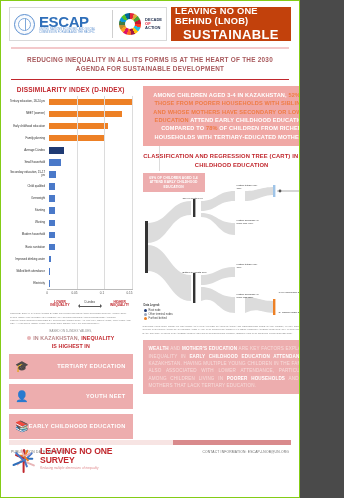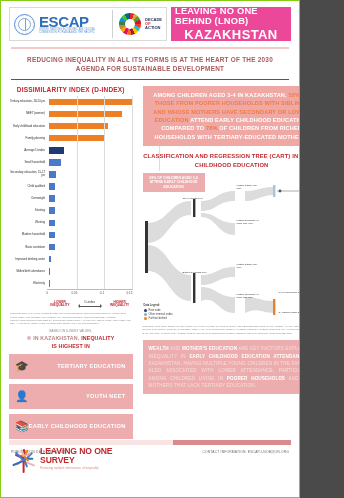--- a/index.html
+++ b/index.html
@@ -48,21 +48,21 @@
       #3f7e44 264deg 286deg,#0a97d9 286deg 308deg,#56c02b 308deg 330deg,
       #00689d 330deg 352deg,#19486a 352deg 360deg);
     position:relative;
   }
   .decade-wheel::after{
     content:""; position:absolute; inset:6px; background:#fff; border-radius:50%;
   }
   .decade-text { line-height:1.05; font-size:4px; font-weight:bold; color:#1b2a4a; }
   .decade-text .l2 { color:#e5243b; }
   .title-block {
-    flex:1; background:#ec4899; color:#fff; margin-left:4px;
+    flex:1; background:#c2410c; color:#fff; margin-left:4px;
     display:flex; flex-direction:column; align-items:center; justify-content:center;
     padding:2px 4px;
   }
   .title-line1 { font-size:9.3px; font-weight:bold; letter-spacing:0.2px; }
   .title-line2 { font-size:13px; font-weight:bold; letter-spacing:0.4px; margin-top:1px;}
 
   .hdr-rule { height:2px; background:#f3c9cb; margin:6px 10px 0 10px; }
 
   
   .subtitle {
@@ -209,21 +209,21 @@
       <div class="logo-divider"></div>
       <div class="decade-wheel"></div>
       <div class="decade-text">
         <div class="l1">DECADE</div>
         <div class="l2">OF</div>
         <div class="l1">ACTION</div>
       </div>
     </div>
     <div class="title-block">
       <div class="title-line1">LEAVING NO ONE BEHIND (LNOB)</div>
-      <div class="title-line2">KAZAKHSTAN</div>
+      <div class="title-line2">SUSTAINABLE</div>
     </div>
   </div>
   <div class="hdr-rule"></div>
 
   <div class="subtitle">REDUCING INEQUALITY IN ALL ITS FORMS IS AT THE HEART OF THE 2030 AGENDA FOR SUSTAINABLE DEVELOPMENT</div>
   <div class="sub-rule"></div>
 
   <div class="body">
 
     <div class="col-left">

